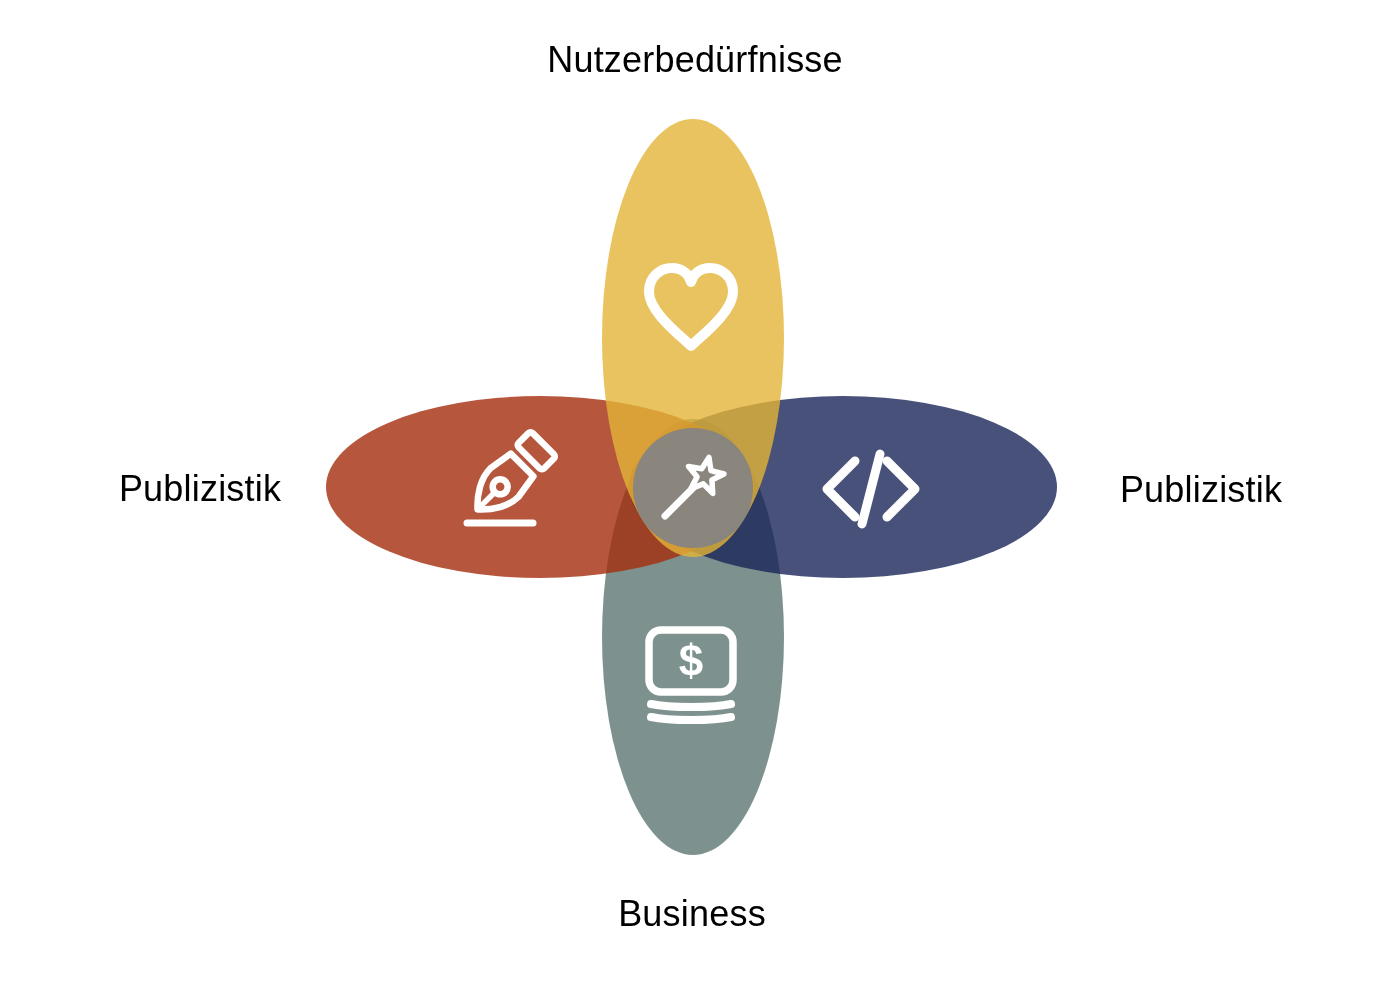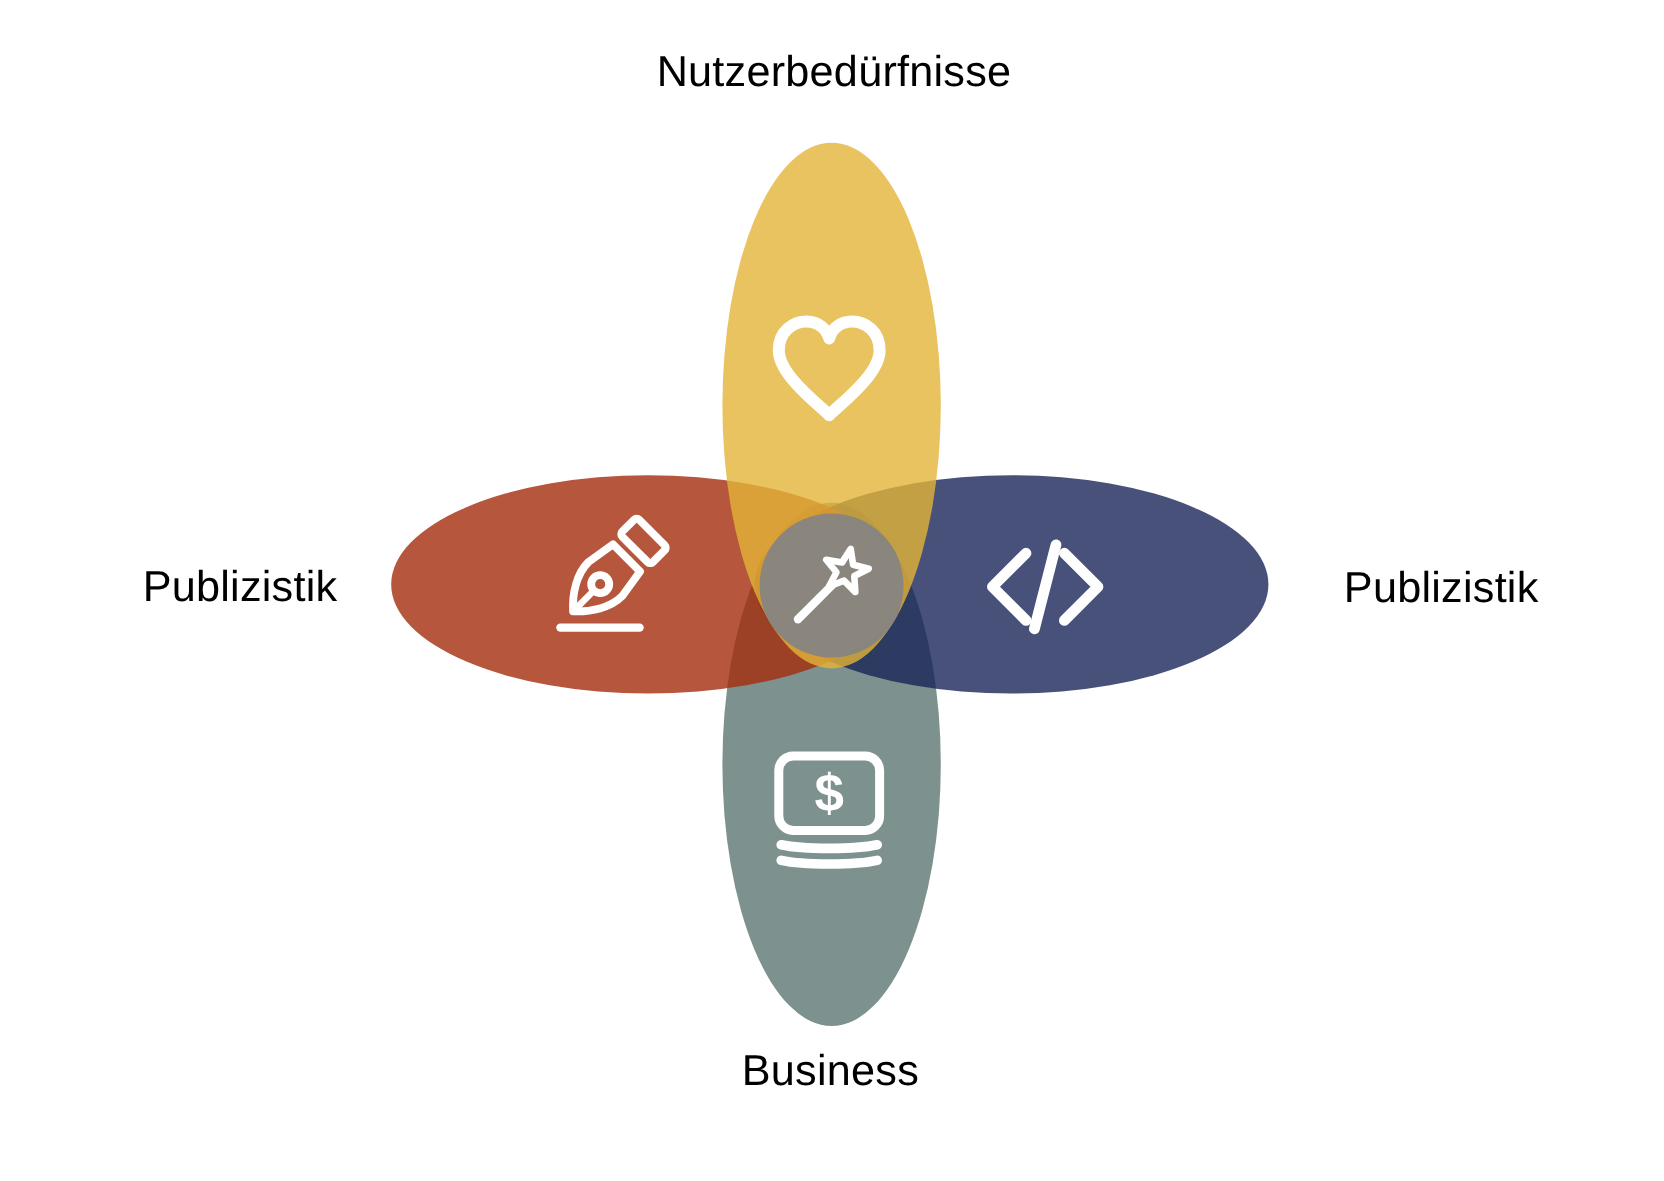--- a/index.html
+++ b/index.html
@@ -93,15 +93,15 @@
     </g>
 
   </svg>
 
   <div class="label" style="left:695px; top:60px;">Nutzerbedürfnisse</div>
 
   <div class="label" style="left:200px; top:489px;">Publizistik</div>
 
   <div class="label" style="left:1201px; top:490px;">Publizistik</div>
 
-  <div class="label" style="left:692px; top:892px;">Business</div>
+  <div class="label" style="left:692px; top:914px;">Business</div>
 
 </div>
 
 </body></html>

